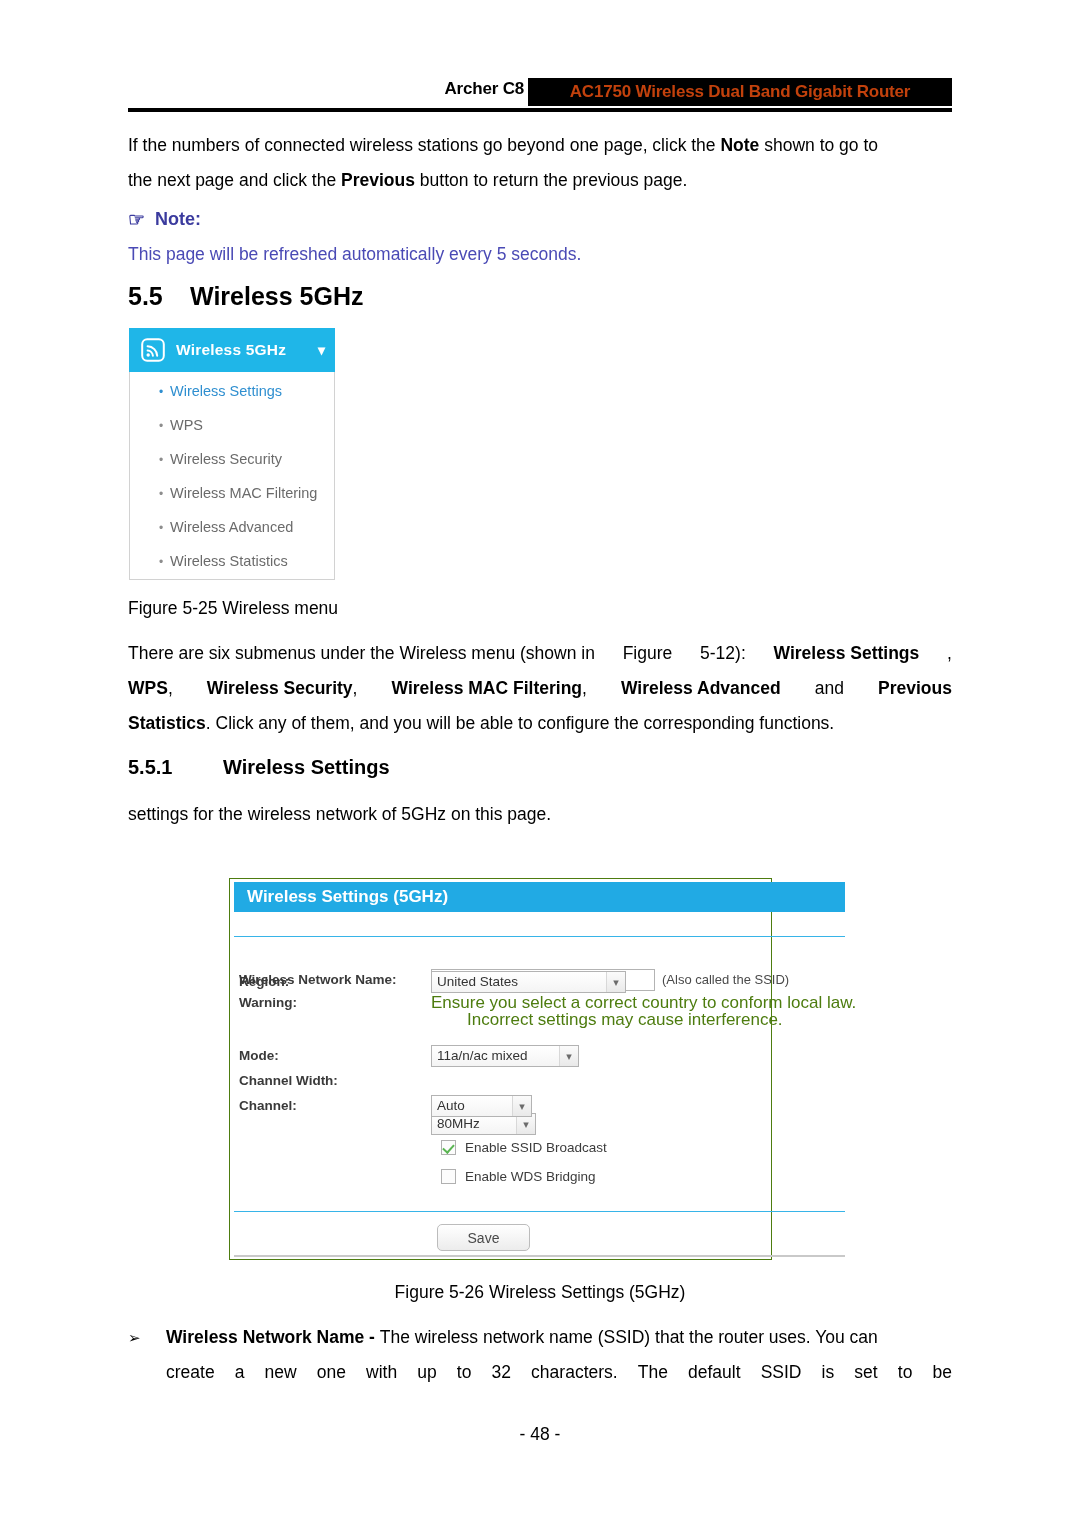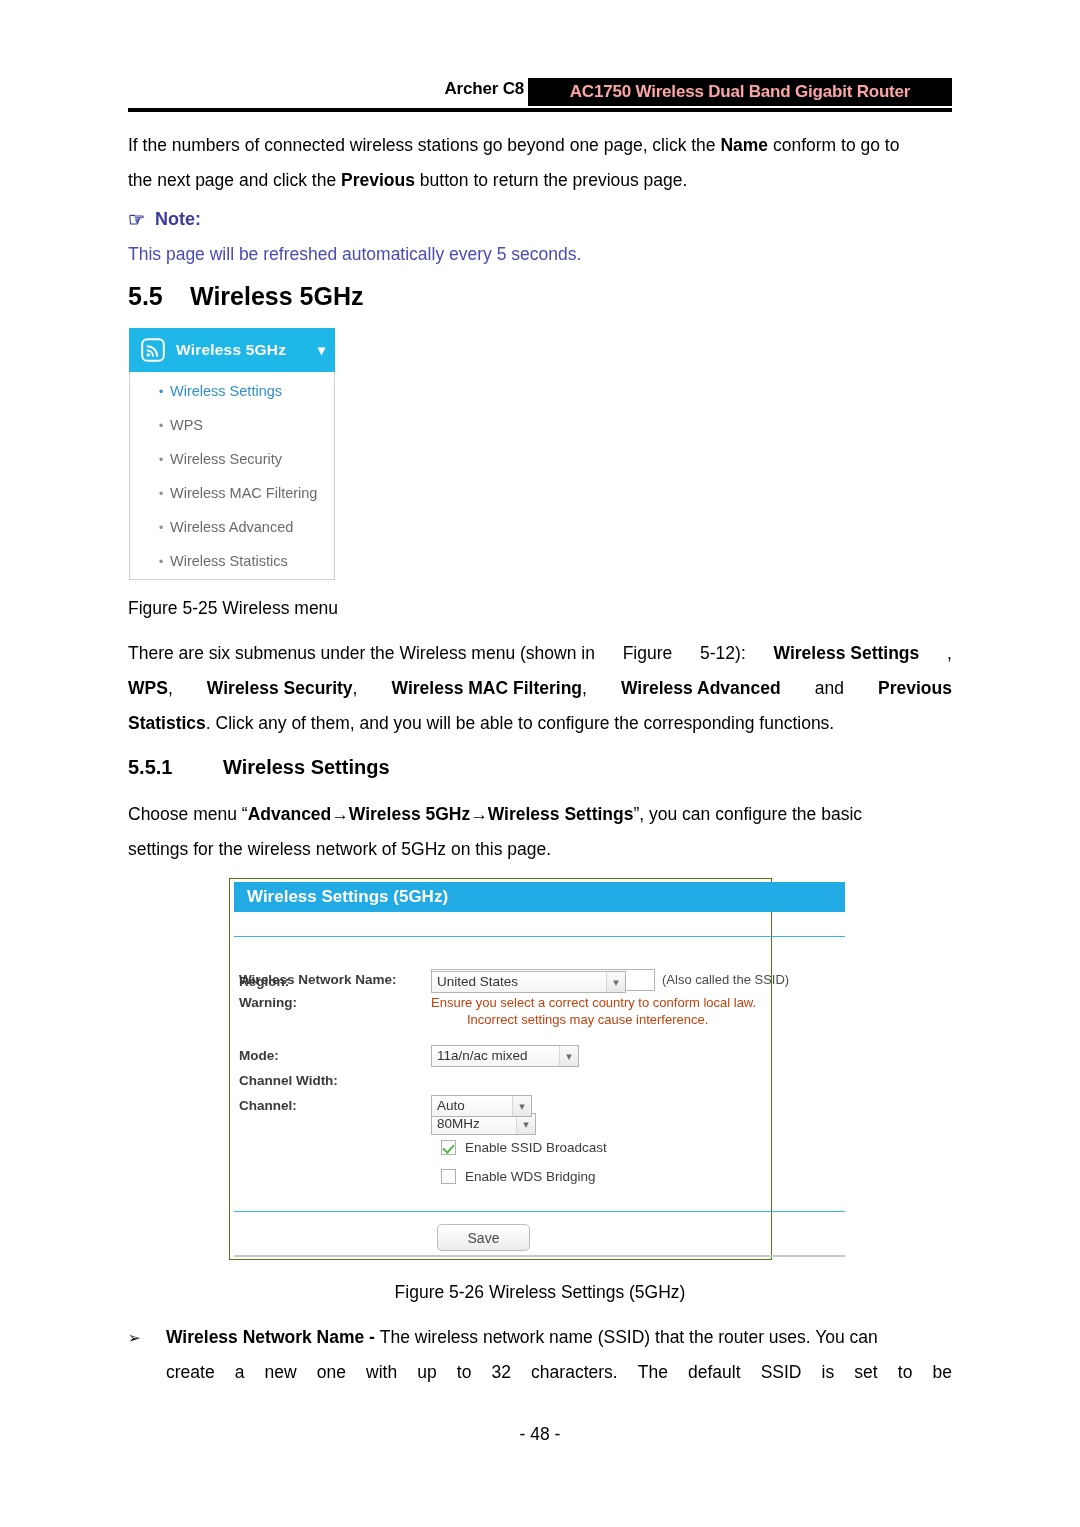--- a/index.html
+++ b/index.html
@@ -33,21 +33,21 @@
     letter-spacing: -0.2px;
     white-space: nowrap;
   }
   .hdr-banner {
     position: absolute;
     right: 0;
     top: 0;
     width: 424px;
     height: 28px;
     background: #000000;
-    color: #fca5a5;
+    color: #c2410c;
     font-size: 17px;
     font-weight: bold;
     letter-spacing: -0.2px;
     display: flex;
     align-items: center;
     justify-content: center;
     white-space: nowrap;
   }
   .hdr-rule {
     position: absolute;
@@ -315,22 +315,22 @@
     box-sizing: border-box;
   }
   .sel-region { width: 195px; }
   .sel-mode   { width: 148px; }
   .sel-cw     { width: 105px; margin-top: 43px; }
   .sel-ch     { width: 101px; }
 
   .warn-text {
     position: absolute;
     left: 201px;
-    font-size: 13px;
-    color: #c2410c;
+    font-size: 17px;
+    color: #4d7c0f;
     line-height: 17px;
     white-space: nowrap;
   }
 
   .chk-row {
     position: absolute;
     left: 211px;
     display: flex;
     align-items: center;
     gap: 9px;
@@ -389,21 +389,21 @@
 <body>
 
 <div class="page-header">
   <div class="hdr-model">Archer C8</div>
   <div class="hdr-banner">AC1750 Wireless Dual Band Gigabit Router</div>
 </div>
 <div class="hdr-rule"></div>
 
 <div class="para" style="top:128px;">
   <div class="jline">
-    <span><span>If the numbers of connected wireless stations go beyond one page, click the </span><b>Name</b><span> conform to go to</span></span>
+    <span><span>If the numbers of connected wireless stations go beyond one page, click the </span><b>Note</b><span> shown to go to</span></span>
   </div>
   <div><span>the next page and click the </span><b>Previous</b><span> button to return the previous page.</span></div>
 </div>
 
 <div class="note-head">
   <span class="note-hand">☞</span>
   <span>Note:</span>
 </div>
 <div class="note-body">This page will be refreshed automatically every 5 seconds.</div>
 
@@ -471,23 +471,20 @@
     <b>Previous</b>
   </div>
   <div><b>Statistics</b><span>. Click any of them, and you will be able to configure the corresponding functions.</span></div>
 </div>
 
 <div class="h3" style="top:756px;">
   <span class="num">5.5.1</span><span>Wireless Settings</span>
 </div>
 
 <div class="para" style="top:797px;">
-  <div class="jline">
-    <span><span>Choose menu “</span><b>Advanced→Wireless 5GHz→Wireless Settings</b><span>”, you can configure the basic</span></span>
-  </div>
   <div>settings for the wireless network of 5GHz on this page.</div>
 </div>
 
 <div class="dlg">
   <div class="dlg-title">Wireless Settings (5GHz)</div>
   <div class="dlg-rule top"></div>
 
   <div class="row" style="top:66px;margin-top:24px;">
     <div class="row-label">Wireless Network Name:</div>
     <div class="row-field">

